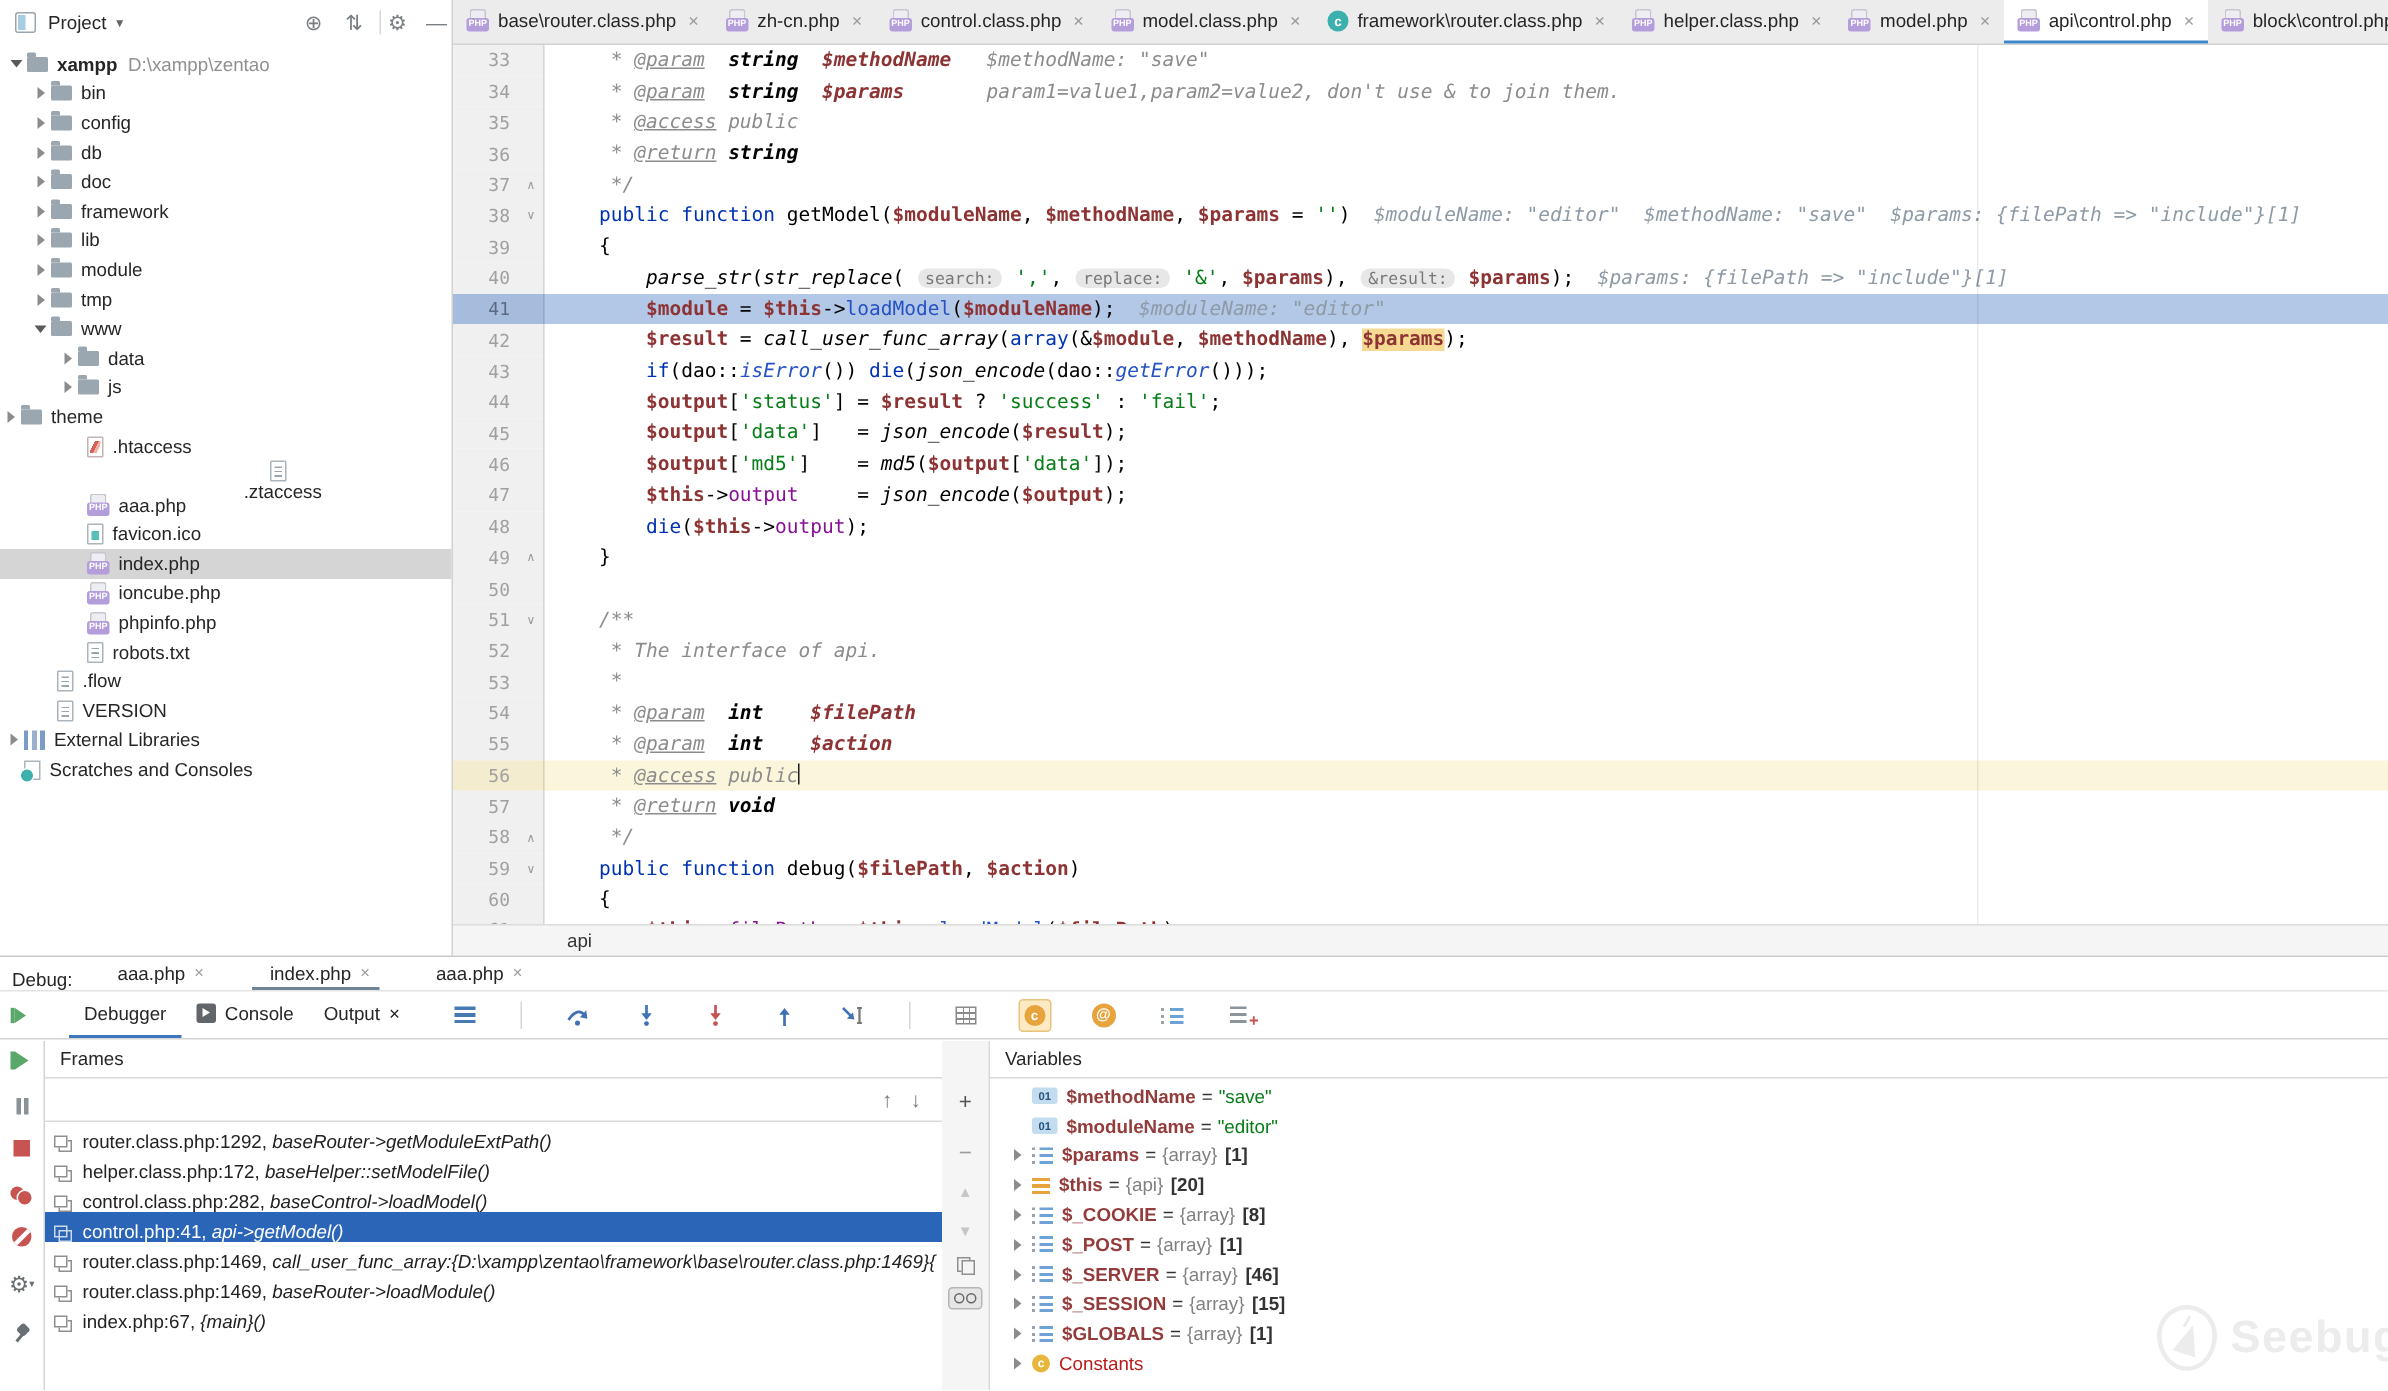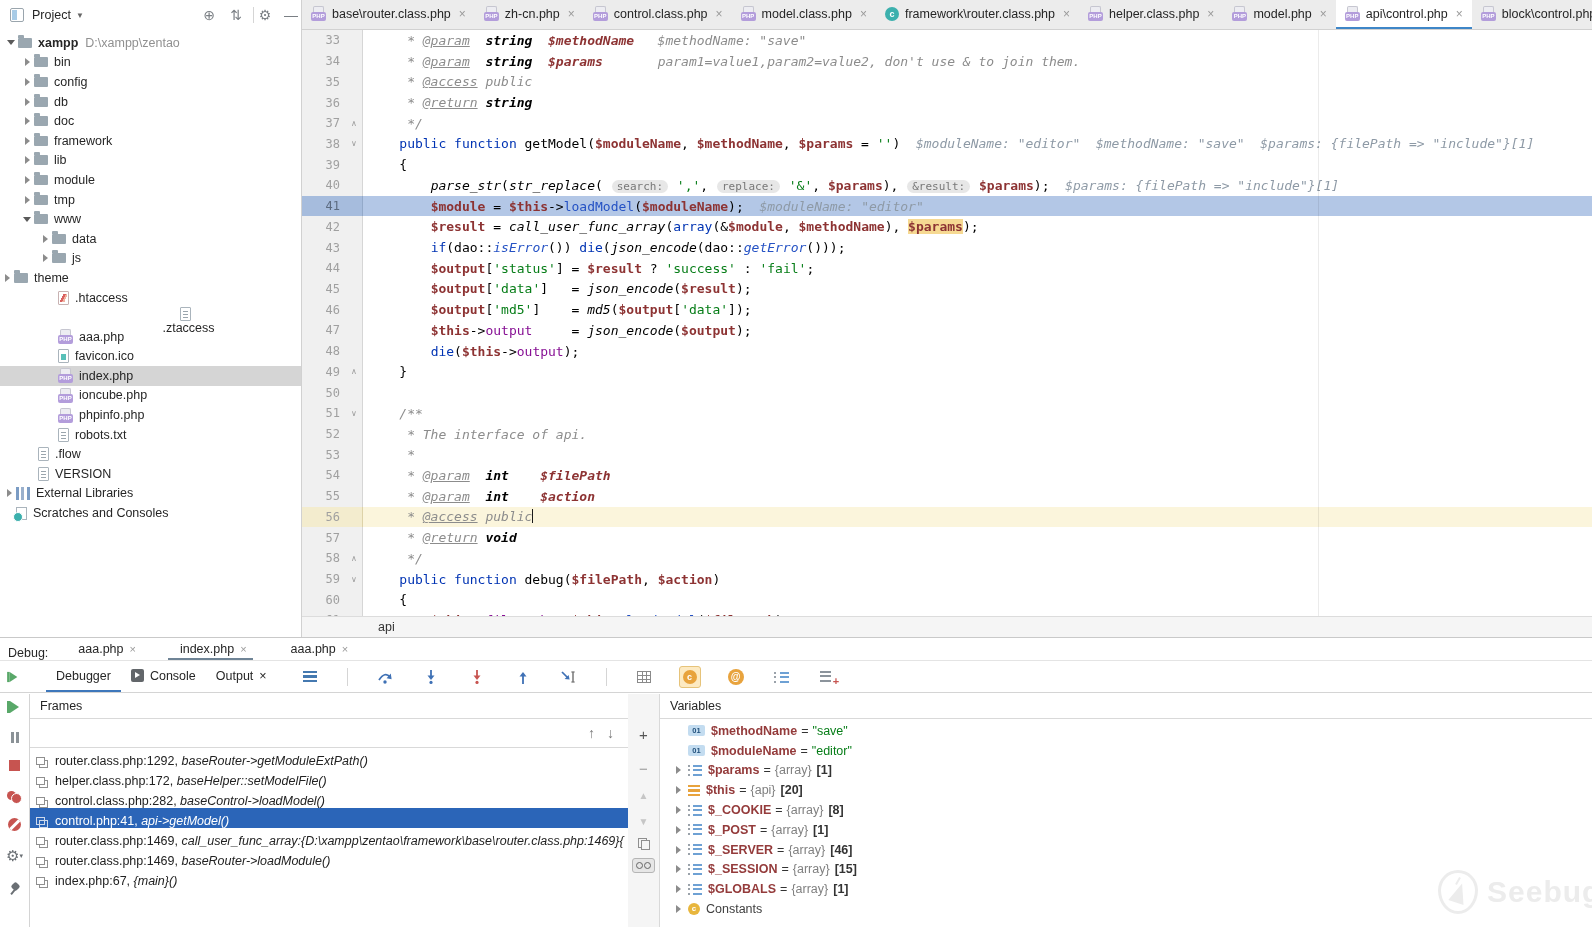--- a/index.html
+++ b/index.html
@@ -812,21 +812,21 @@
               <span class="vname">$GLOBALS</span>
               <span class="veq">=</span>
               <span class="vval-gray">{array}</span>
               <span class="vcount">[1]</span>
             </div>
             <div class="vrow">
               <span class="varr">
                 <span class="a-r"></span>
               </span>
               <span class="vico i-const"></span>
-              <span class="vname vplain" style="color: #404040; font-weight: normal;">Constants</span>
+              <span class="vname vplain" style="color: #b91c1c; font-weight: normal;">Constants</span>
             </div>
           </div>
       </div>
     </div>
   </div>
 
   <div id="watermark">
     <span id="wm-logo"></span>
     <span id="wm-text">Seebug</span>
   </div>

